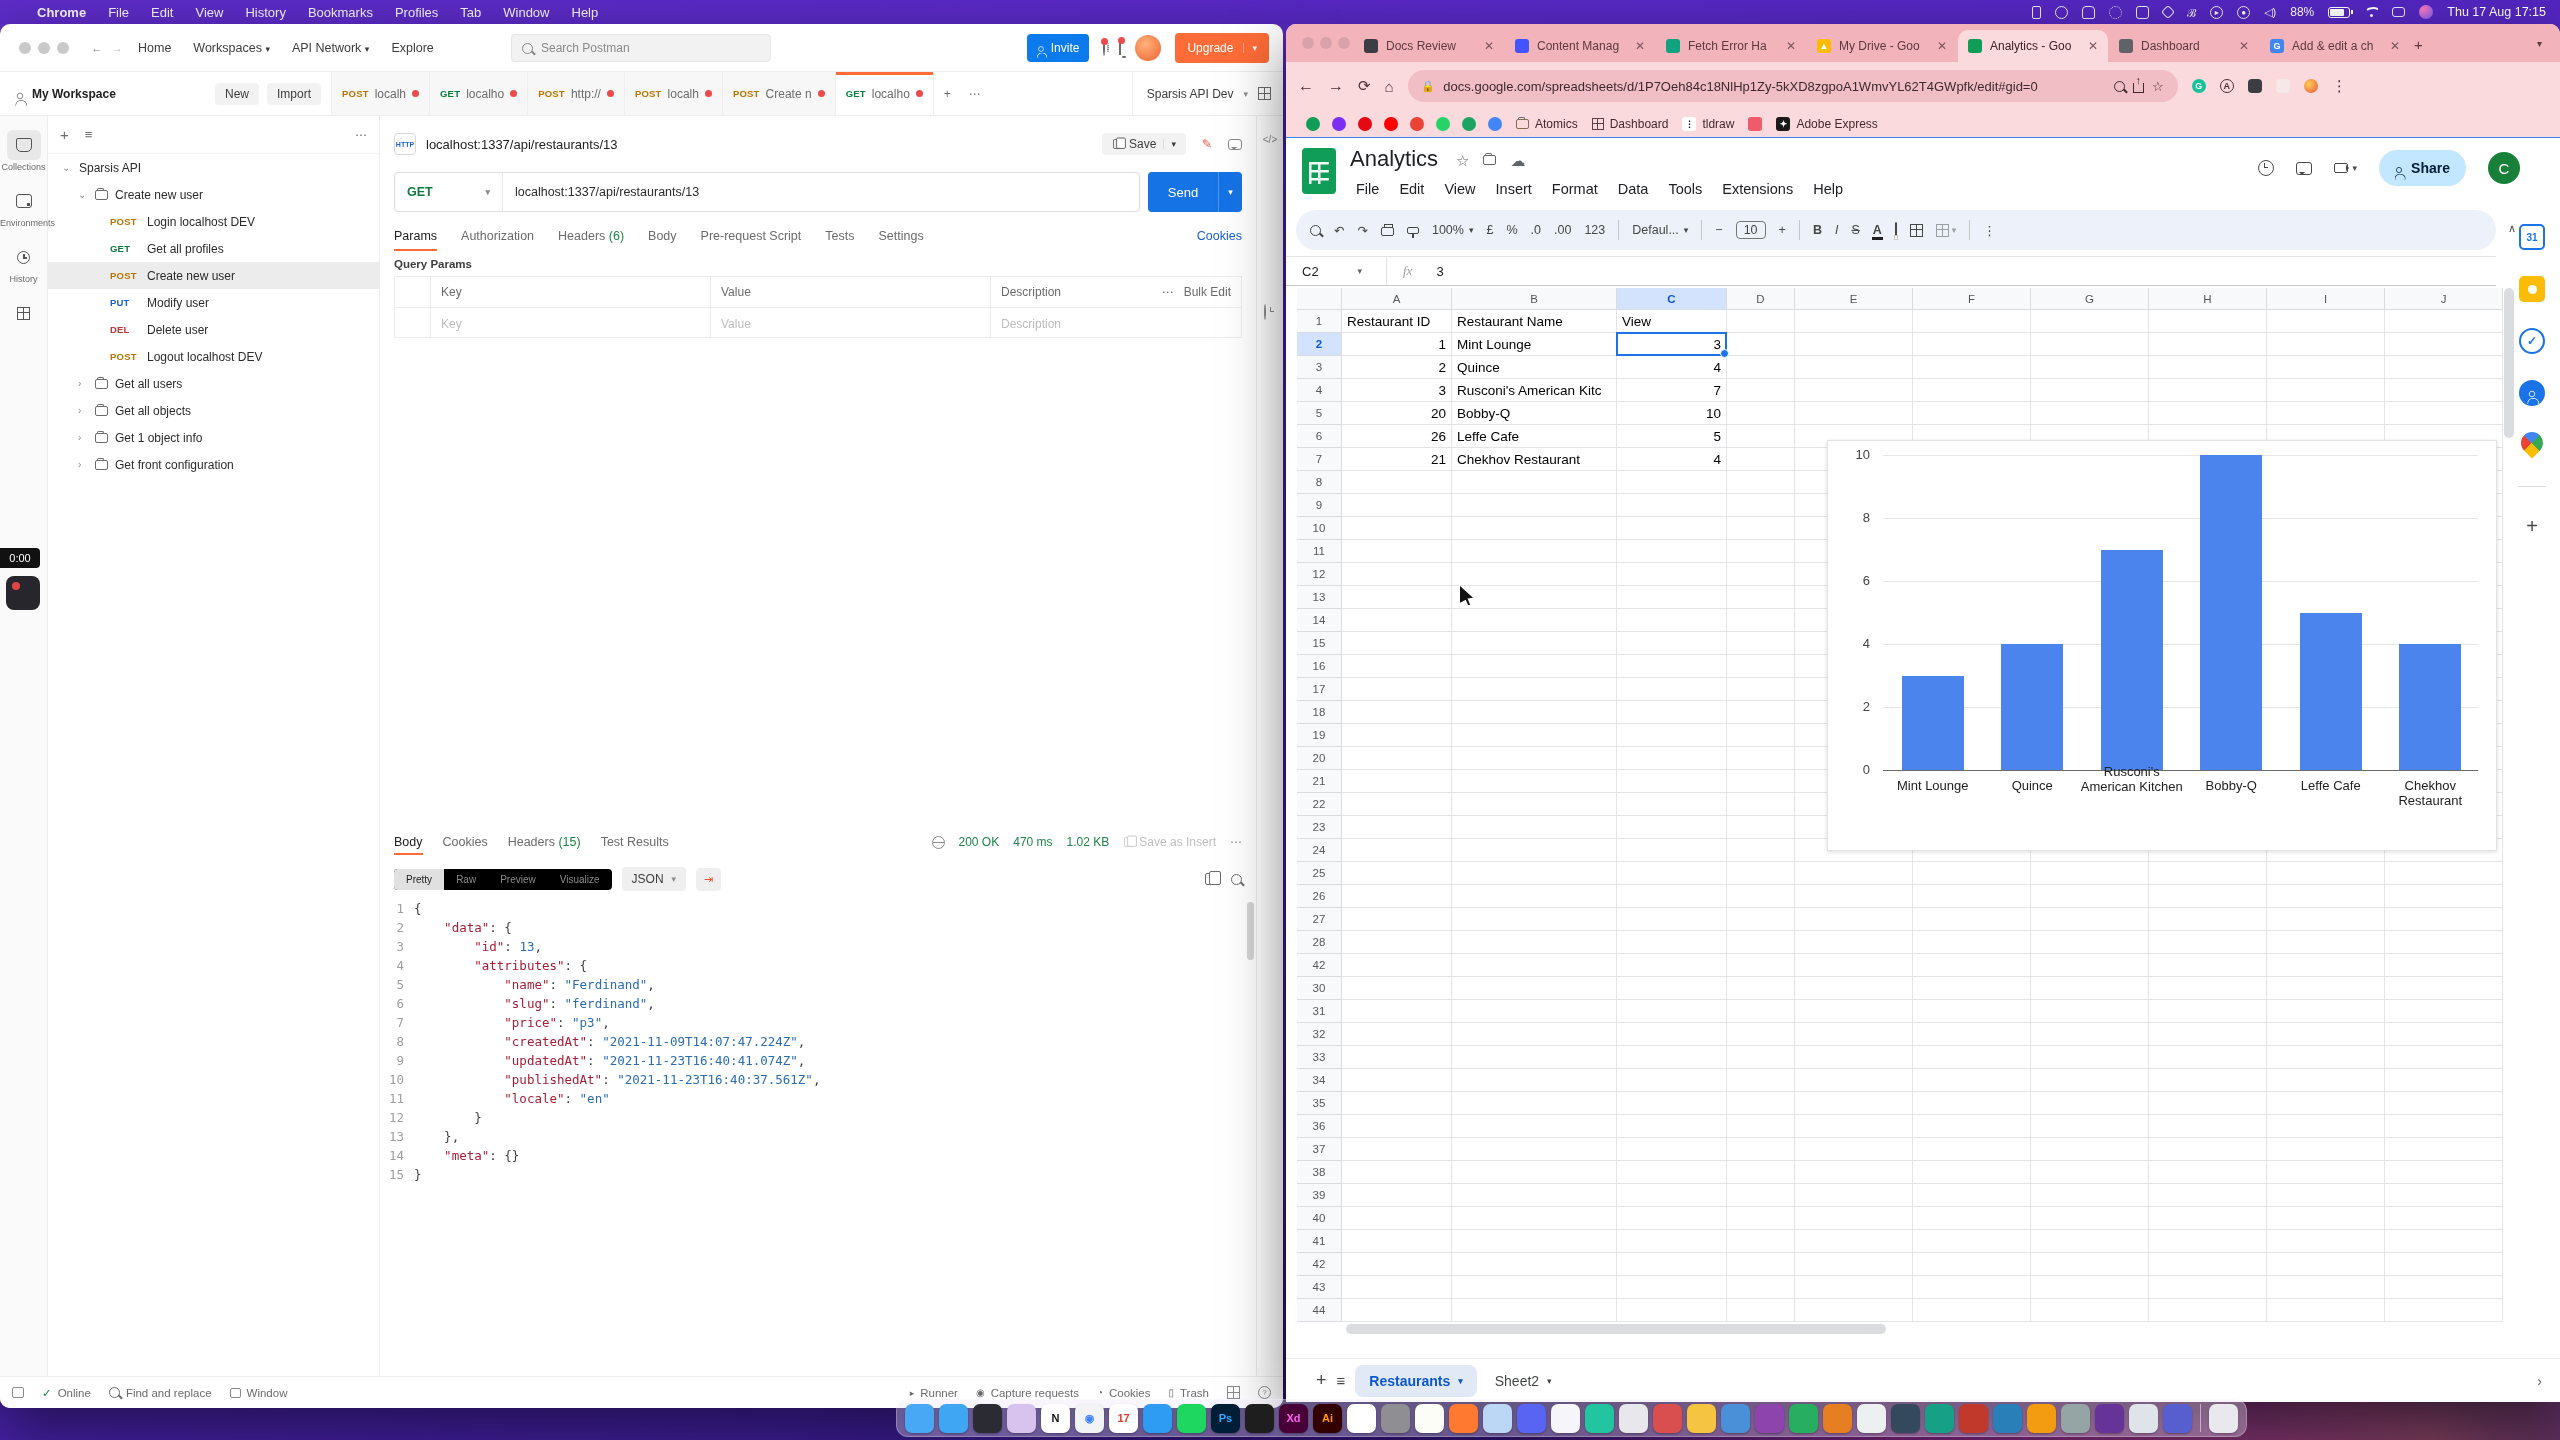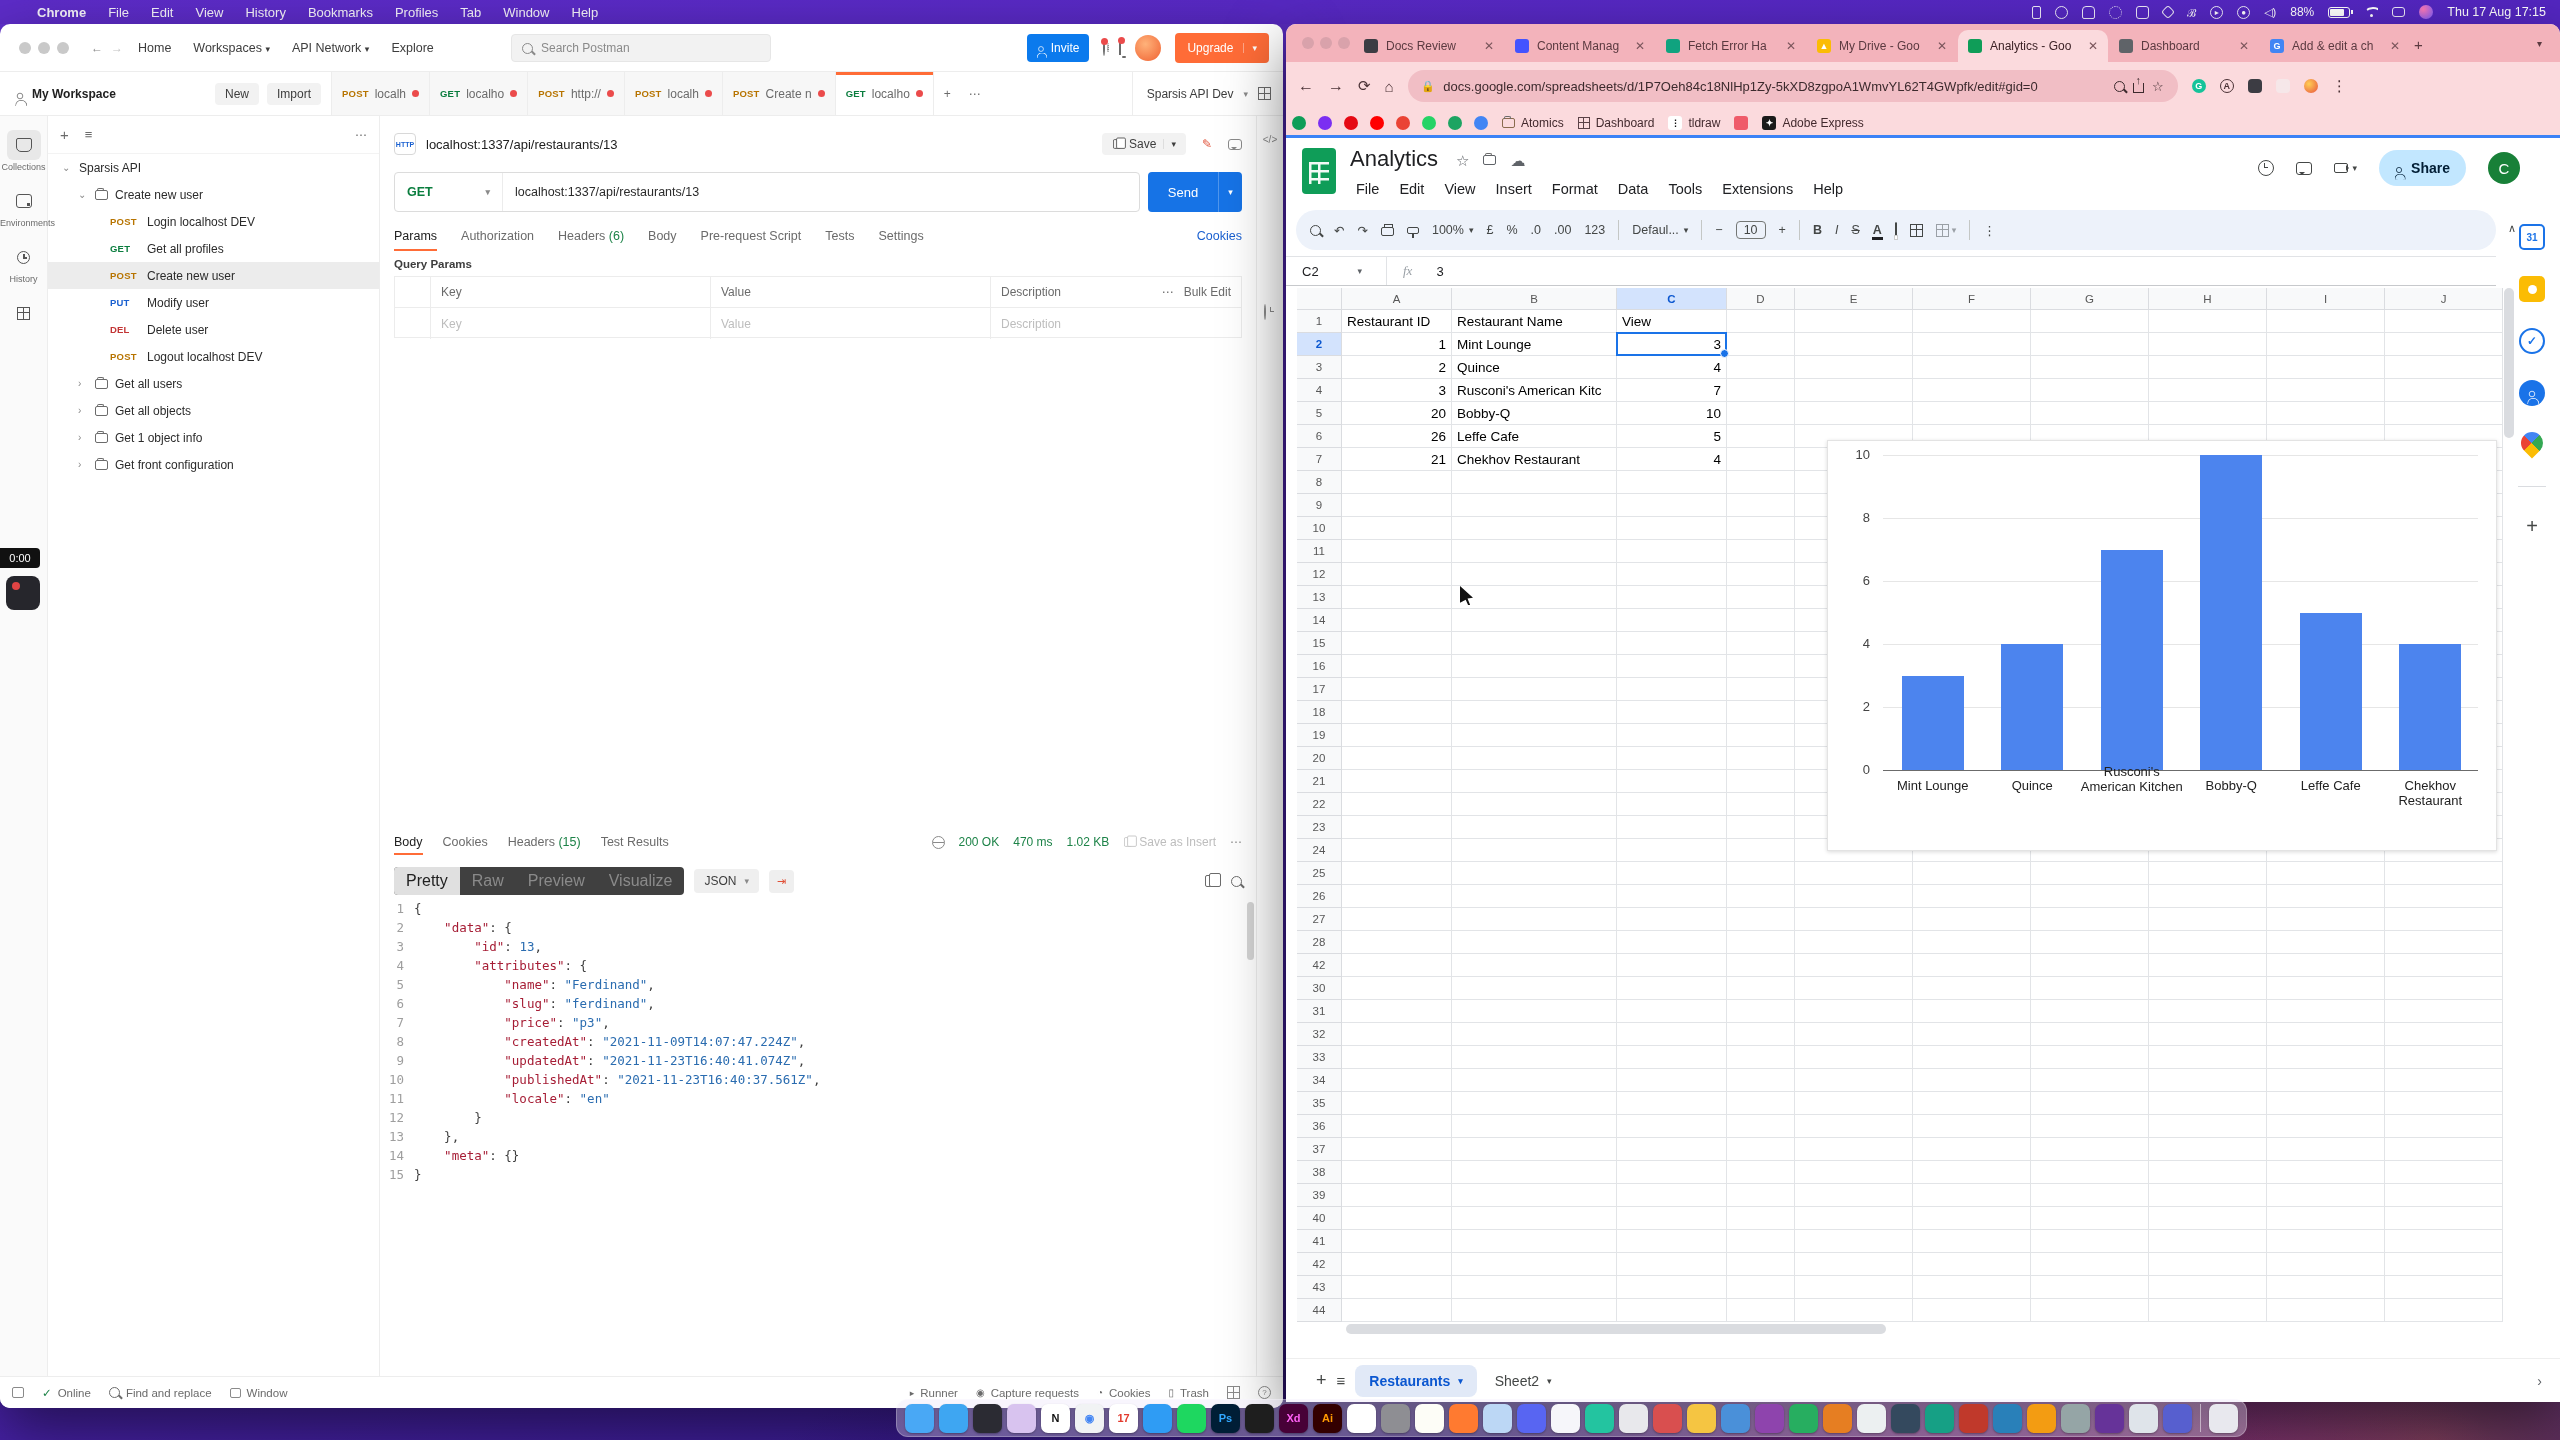--- a/index.html
+++ b/index.html
@@ -89,21 +89,21 @@
   #qp-table .c2 { width:280px; padding-left:10px; border-right:1px solid #ececec; height:100%; display:flex; align-items:center; }
   #qp-table .c3 { flex:1; padding-left:10px; height:100%; display:flex; align-items:center; }
   #qp-table .ph { color:#bdbdbd; }
   #resp { position:absolute; left:0; right:0; top:711px; }
   .resptabs { display:flex; align-items:center; gap:20px; padding:0 14px; height:30px; color:#6b6b6b; font-size:12.5px; }
   .resptabs .rt.active { color:#212121; position:relative; }
   .resptabs .rt.active::after { content:""; position:absolute; left:0; right:0; bottom:-6px; height:2px; background:#ff6c37; }
   .grn { color:#1d8348; }
   .respmeta { margin-left:auto; display:flex; align-items:center; gap:14px; font-size:12px; }
   .viewbar { display:flex; align-items:center; gap:10px; padding:10px 14px 6px; }
-  .seg { display:flex; background:#404040; border-radius:4px; overflow:hidden; font-size:16px; color:#8a8a8a; }
+  .seg { display:flex; background:#000000; border-radius:4px; overflow:hidden; font-size:10px; color:#8a8a8a; }
   .seg .s { padding:5px 12px; }
   .seg .s.active { background:#e0e0e0; color:#212121; }
   .jsonsel { background:#efefef; border-radius:4px; padding:5px 10px; color:#3d3d3d; display:flex; gap:8px; align-items:center; font-size:12px; }
   .wrapico { color:#e05138; background:#efefef; border-radius:4px; padding:5px 8px; font-size:11px; }
   #codearea { position:absolute; left:0; right:0; top:783px; font-family:"DejaVu Sans Mono",monospace; font-size:12.5px; line-height:19px; }
   .cline { display:flex; }
   .cline .ln { width:34px; text-align:right; color:#9e9e9e; padding-right:10px; flex:none; }
   .cline .cd { white-space:pre; color:#3d3d3d; }
   .ck{color:#a61d35} .cs{color:#2a6cb0} .cn{color:#2a6cb0}
   #pm-status { position:absolute; left:0; right:0; bottom:0; height:32px; border-top:1px solid #ededed; display:flex; align-items:center; padding:0 12px; gap:18px; color:#6b6b6b; font-size:11.5px; background:#fff; border-radius:0 0 10px 10px; }
@@ -139,21 +139,21 @@
 
   
   #tabstrip { position:absolute; left:0; top:0; right:0; height:38px; background:#f3b3bb; border-radius:10px 10px 0 0; }
   .ctab { position:absolute; top:6px; height:32px; display:flex; align-items:center; gap:8px; padding:0 10px; width:150px; font-size:12px; color:#5b3a40; }
   .ctab.active { background:#fbdadd; border-radius:10px 10px 0 0; color:#3c2226; }
   .ctab .fav { width:14px; height:14px; border-radius:3px; flex:none; display:flex; align-items:center; justify-content:center; color:#fff; font-size:9px; font-weight:bold; }
   .ctab .x { margin-left:auto; color:#7a555b; font-size:12px; }
   .ctab .lbl { white-space:nowrap; overflow:hidden; }
   #ctoolbar { position:absolute; left:0; top:38px; right:0; height:48px; background:#fbdadd; display:flex; align-items:center; padding:0 12px; gap:14px; color:#4a3135; }
   #omnibox { height:32px; flex:1; background:#f1bec5; border-radius:16px; display:flex; align-items:center; padding:0 14px; gap:8px; color:#3c2a2d; font-size:13px; max-width:770px; }
-  #cbookmarks { position:absolute; left:0; top:86px; right:0; height:28px; background:#fbdadd; border-bottom:3px solid #3b82f6; display:flex; align-items:center; padding:0 6px; gap:14px; font-size:12px; color:#42292d; }
+  #cbookmarks { position:absolute; left:0; top:86px; right:0; height:28px; background:#fbdadd; border-bottom:1px solid #3b82f6; display:flex; align-items:center; padding:0 20px; gap:14px; font-size:12px; color:#42292d; }
   .bfav { width:14px; height:14px; border-radius:50%; flex:none; display:flex; align-items:center; justify-content:center; font-size:9px; color:#fff; font-weight:bold; }
   .bitem { display:flex; align-items:center; gap:6px; }
 
   
   #sheets { position:absolute; left:0; top:114px; right:0; bottom:0; background:#fff; }
   #sh-head { position:absolute; left:0; top:0; right:0; height:68px; }
   .sheetsicon { position:absolute; left:16px; top:10px; width:34px; height:46px; background:#0f9d58; border-radius:4px; }
   .sheetsicon::after { content:""; position:absolute; left:7px; top:14px; right:7px; bottom:10px; background:
      linear-gradient(#fff,#fff) 0 0/100% 2.5px no-repeat, linear-gradient(#fff,#fff) 0 8px/100% 2.5px no-repeat,
      linear-gradient(#fff,#fff) 0 16px/100% 2.5px no-repeat, linear-gradient(#fff,#fff) 0 0/2.5px 100% no-repeat,

